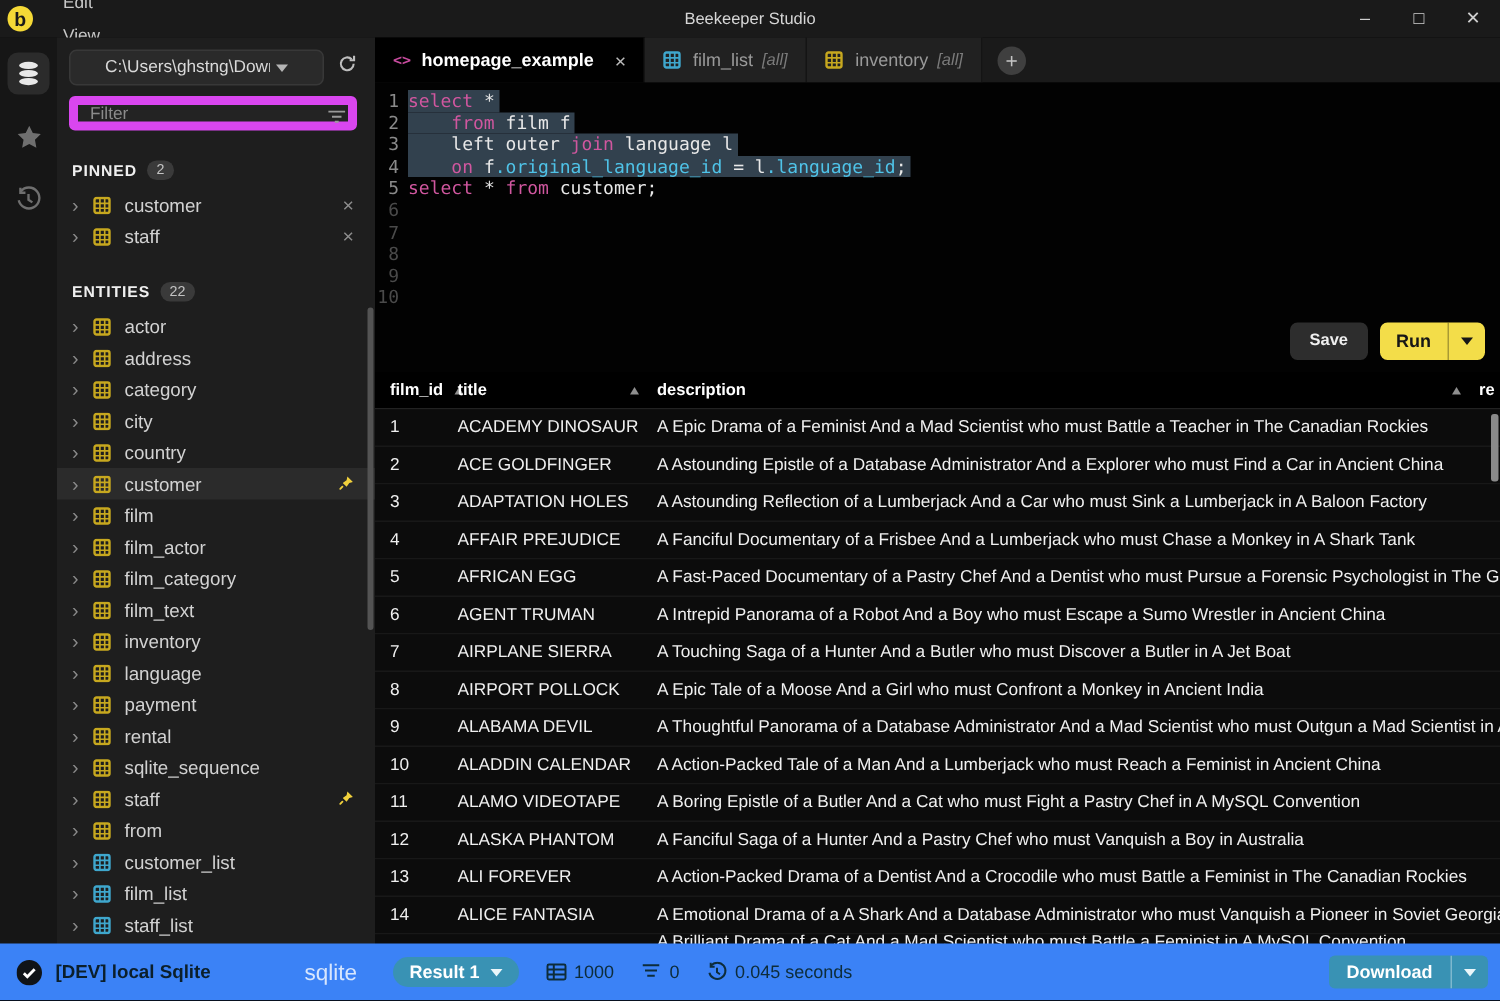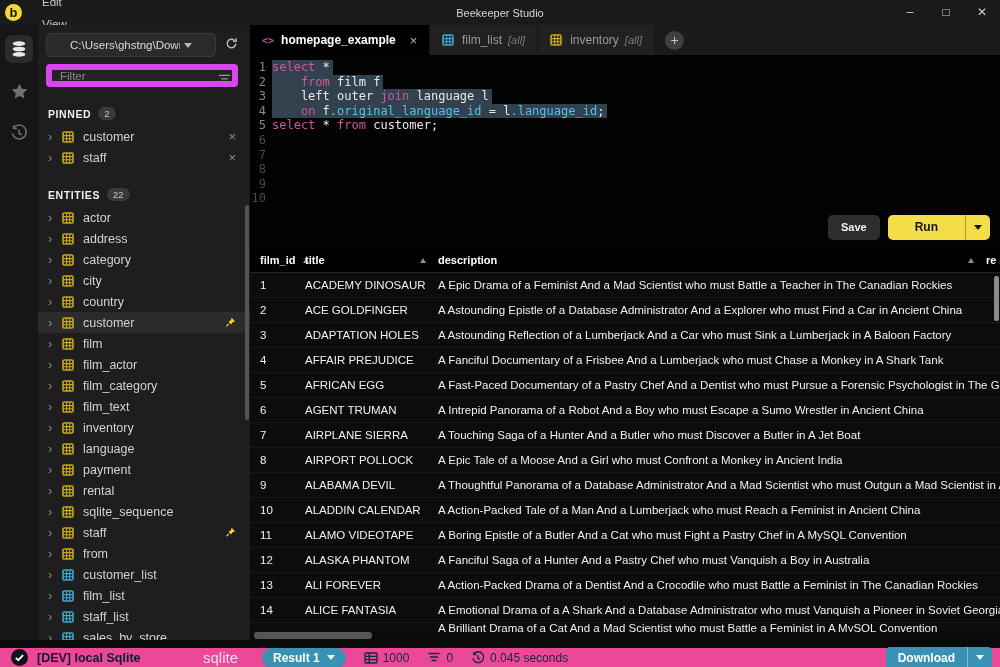--- a/index.html
+++ b/index.html
@@ -85,21 +85,21 @@
   .code { white-space:pre; color:#e8e8e8; }
   .code.sel { background:#32414e; padding-right:3px; }
   .tok-kw { color:#d0579f; }
   .tok-id { color:#4fc3e8; }
   .tok-pl { color:#e8e8e8; }
   .actions { position:absolute; right:10px; bottom:8px; display:flex; gap:8px;
              font-family:"Liberation Sans", sans-serif; }
   .save-btn { background:#2d2d2d; color:#f0f0f0; font-size:11px; font-weight:bold;
               padding:5px 13px; border-radius:5px; }
   .run-btn { display:flex; background:#f3dd49; color:#161616; border-radius:5px; overflow:hidden; }
-  .run-main { padding:5px 27px; font-size:12px; font-weight:bold; }
+  .run-main { padding:5px 11px; font-size:12px; font-weight:bold; }
   .run-caret { display:flex; align-items:center; padding:0 8px; border-left:1px solid rgba(0,0,0,.3); }
   .run-caret .caret { border-top-color:#161616; margin:0; }
 
   
   .results { position:absolute; top:223px; left:0; right:0; bottom:0; background:#0b0b0b; overflow:hidden; }
   .thead { display:flex; align-items:center; height:25px; background:#000; border-bottom:1px solid #222;
            font-size:11px; font-weight:bold; color:#fff; }
   .trow { display:flex; align-items:center; height:25px; border-bottom:1px solid #181818;
           background:#0c0c0c; font-size:11.5px; color:#f0f0f0; }
   .cell-id { width:55px; padding-left:10px; flex:none; }
@@ -110,21 +110,21 @@
           border-bottom:5px solid #8f8f8f; margin-left:8px; flex:none; }
   .sort.right { margin-left:auto; margin-right:12px; }
   .hcell-next { width:14px; overflow:hidden; flex:none; color:#fff; }
   .partial { height:9px; overflow:hidden; border-bottom:none; }
   .hscroll { position:absolute; left:4px; bottom:1px; width:118px; height:7px; background:#565656;
              border-radius:3px; }
   .vscroll { position:absolute; right:1px; top:28px; width:5px; height:45px; background:#8a8a8a;
              border-radius:2px; }
 
   
-  .statusbar { position:absolute; bottom:0; left:0; right:0; height:19px; background:#ec4899;
+  .statusbar { position:absolute; bottom:0; left:0; right:0; height:38px; background:#3b82f6;
                display:flex; align-items:center; color:#0d2531; }
   .sb-left { position:relative; width:250px; height:100%; display:flex; align-items:center; flex:none; }
   .sb-check { margin:0 9px 0 11px; display:flex; }
   .sb-conn { font-size:12.5px; font-weight:bold; color:#0b1f2b; }
   .sb-dbtype { position:absolute; right:12px; font-size:15px; color:rgba(255,255,255,.8); }
   .sb-main { display:flex; align-items:center; flex:1; height:100%; }
   .pill { display:flex; align-items:center; gap:7px; background:#3992b4; color:#fff; font-size:12px;
           font-weight:bold; border-radius:11px; padding:3px 11px; margin-left:12px; }
   .pill .caret { border-top-color:#eaf6fa; margin:0; }
   .sb-stat { display:flex; gap:5px; margin-left:18px; font-size:12px; color:#0d2c3a; }

